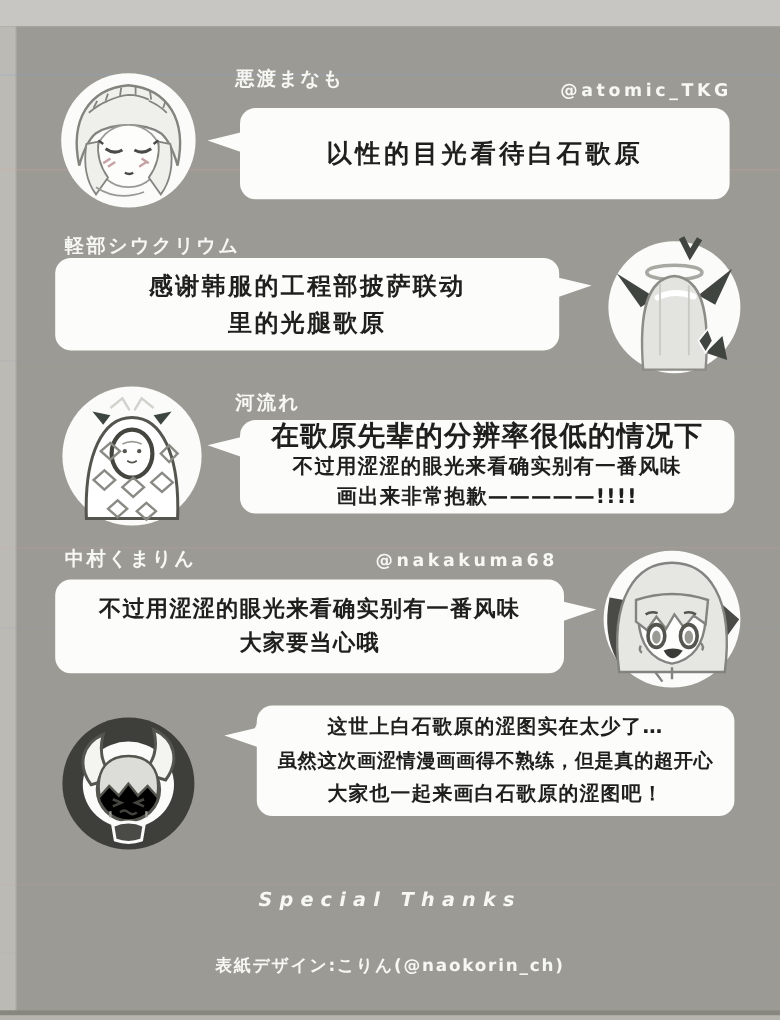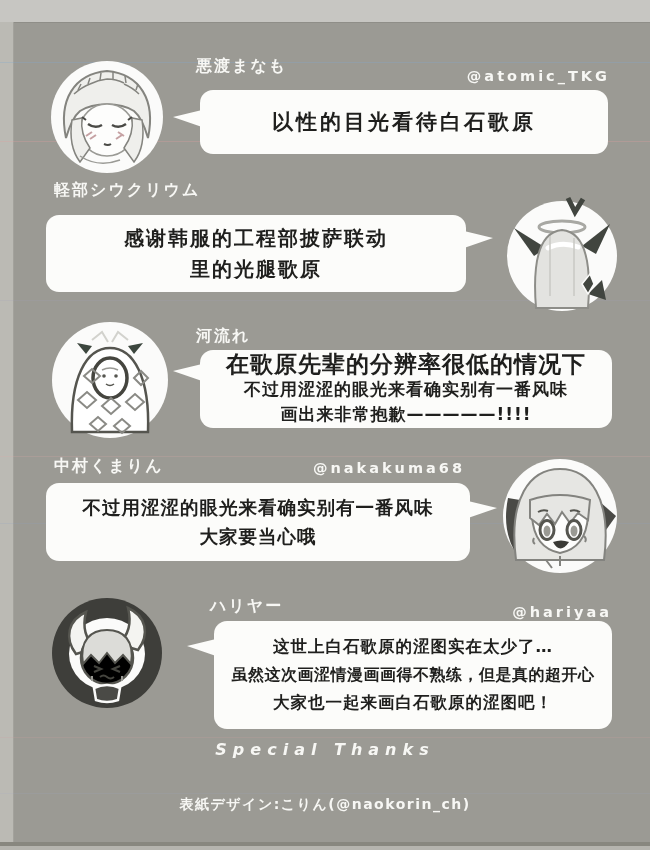--- a/index.html
+++ b/index.html
@@ -67,26 +67,26 @@
       <path d="M38,64 q7,5 14,1" stroke="#4a4a46" stroke-width="2.5" fill="none"></path>
       <path d="M62,65 q7,4 14,-1" stroke="#4a4a46" stroke-width="2.5" fill="none"></path>
       <path d="M36,60 l-4,-3 M78,60 l4,-3" stroke="#4a4a46" stroke-width="2"></path>
       <path d="M36,76 l6,-4 M40,79 l6,-4 M68,72 l6,4 M72,75 l-6,4" stroke="#c6a2a4" stroke-width="2"></path>
       <path d="M54,84 q4,2 7,0" stroke="#4a4a46" stroke-width="2" fill="none"></path>
       <path d="M30,96 Q48,108 70,100" stroke="#9a9a95" stroke-width="1.5" fill="none"></path>
     </svg>
   </div>
   <div class="name" style="left:196px;top:56px">悪渡まなも</div>
   <div class="handle" style="right:40px;top:68px">@atomic_TKG</div>
-  <div class="bubble" style="left:200px;top:90px;width:408px;height:64px">
+  <div class="bubble" style="left:200px;top:90px;width:408px;height:76px">
     <div class="tail tail-left" style="top:20px"></div>
     <div class="line" style="font-size:21px;letter-spacing:3px">以性的目光看待白石歌原</div>
   </div>
 
-  <div class="name" style="left:54px;top:180px">軽部シウクリウム</div>
+  <div class="name" style="left:54px;top:195px">軽部シウクリウム</div>
   <div class="bubble" style="left:46px;top:215px;width:420px;height:77px">
     <div class="tail tail-right" style="top:16px"></div>
     <div class="line" style="font-size:20px;letter-spacing:2px;line-height:31px">感谢韩服的工程部披萨联动</div>
     <div class="line" style="font-size:20px;letter-spacing:2px;line-height:31px">里的光腿歌原</div>
   </div>
   <div class="avatar" style="left:504px;top:196px">
     <svg width="116" height="116" viewBox="0 0 116 116">
       <circle cx="58" cy="60" r="55" fill="#fbfbfa"></circle>
       <path d="M10,32 L42,52 L30,60 Z" fill="#41453f"></path>
       <path d="M106,28 L78,50 L92,58 Z" fill="#41453f"></path>
@@ -166,21 +166,21 @@
       <circle cx="57" cy="62" r="26" fill="#ececе9" stroke="#55554f" stroke-width="2.5"></circle>
       <path d="M33,68 C29,44 41,34 57,34 C73,34 85,44 81,68 L73,59 L65,67 L57,57 L49,67 L41,59 Z" fill="#dcdcd8" stroke="#55554f" stroke-width="2"></path>
       <path d="M44,70 l7,3 l-7,3 M70,70 l-7,3 l7,3" stroke="#45453f" stroke-width="2.2" fill="none"></path>
       <path d="M42,80 l0,5 M72,80 l0,5" stroke="#9a9a95" stroke-width="2"></path>
       <path d="M50,81 q3.5,-3 7,0 q3.5,3 7,0" stroke="#45453f" stroke-width="2" fill="none"></path>
       <path d="M44,92 Q57,86 70,92 L68,104 Q57,108 46,104 Z" fill="#4a4a46" stroke="#fbfbfa" stroke-width="2.5"></path>
     </svg>
   </div>
   <div class="name" style="left:210px;top:596px">ハリヤー</div>
   <div class="handle" style="right:38px;top:604px">@hariyaa</div>
-  <div class="bubble" style="left:214px;top:621px;width:398px;height:108px">
+  <div class="bubble" style="left:214px;top:588px;width:398px;height:92px">
     <div class="tail tail-left" style="top:18px"></div>
     <div class="line" style="font-size:16.5px;letter-spacing:1px;line-height:28px">这世上白石歌原的涩图实在太少了…</div>
     <div class="line" style="font-size:16px;letter-spacing:0.5px;line-height:28px">虽然这次画涩情漫画画得不熟练，但是真的超开心</div>
     <div class="line" style="font-size:16.5px;letter-spacing:1px;line-height:28px">大家也一起来画白石歌原的涩图吧！</div>
   </div>
 
   <div class="footer footer-title">Special Thanks</div>
   <div class="footer footer-credit" style="top:796px">表紙デザイン:こりん(@naokorin_ch)</div>
 
 </div>

